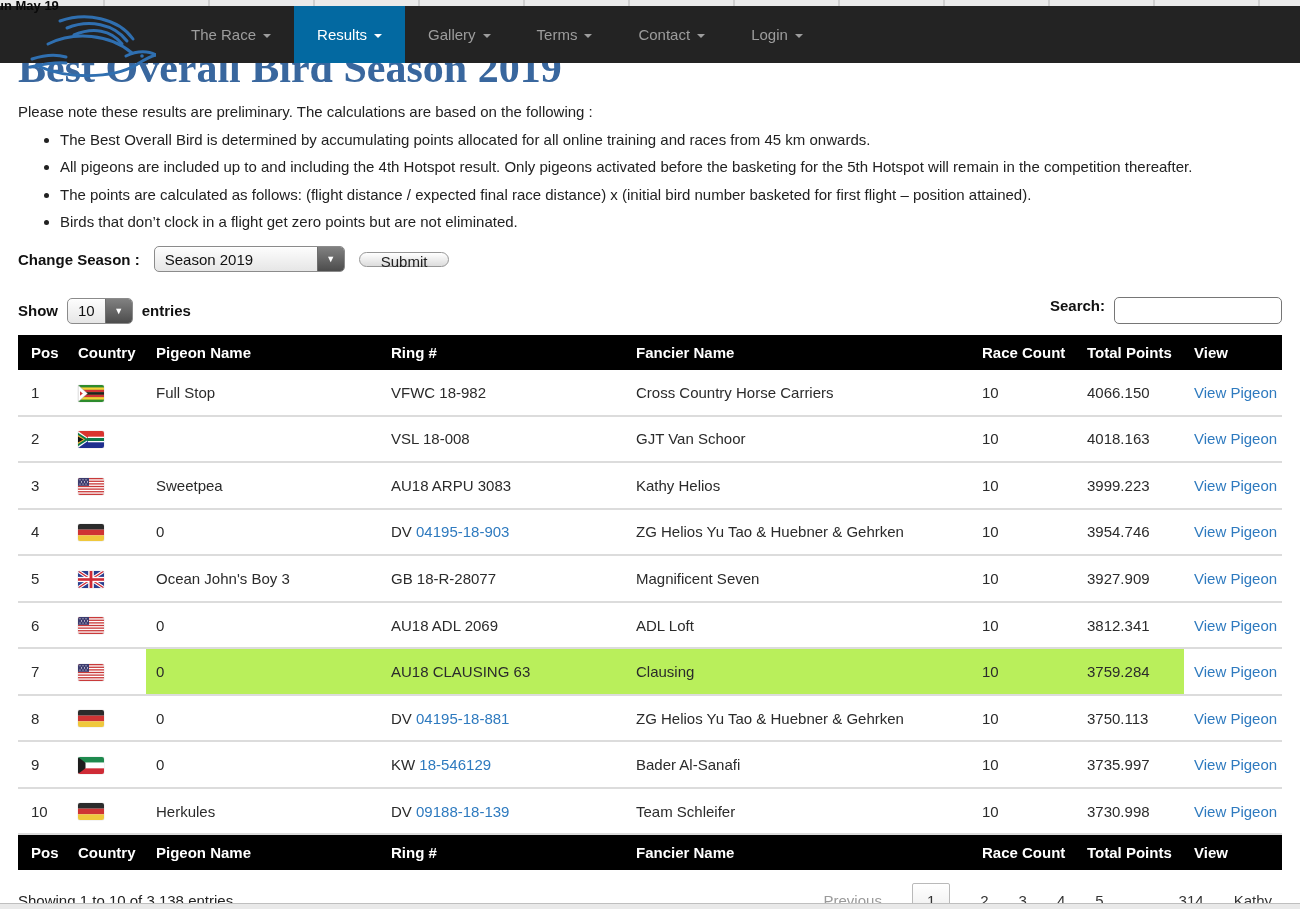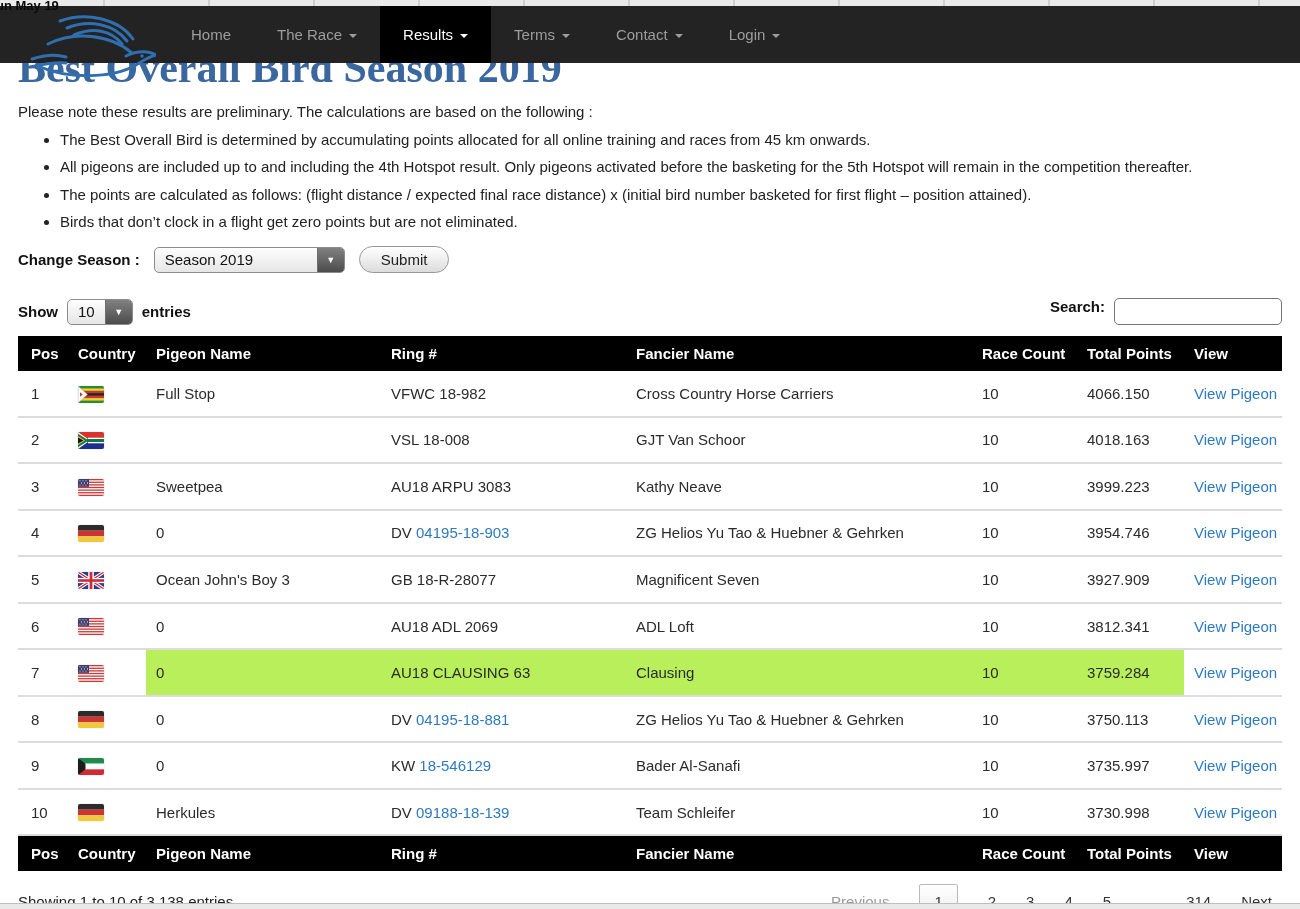--- a/index.html
+++ b/index.html
@@ -22,21 +22,21 @@
   nav{
     position:relative; z-index:10; height:57px; background:#232323;
     display:flex; align-items:stretch;
   }
   .logo{ position:absolute; left:26px; top:3px; width:130px; height:76px; z-index:12; }
   nav ul{ list-style:none; margin:0 0 0 168px; padding:0; display:flex; align-items:stretch; }
   nav li{
     display:flex; align-items:center; padding:0 23px;
     color:#9d9d9d; font-size:15px; cursor:pointer; white-space:nowrap;
   }
-  nav li.active{ background:#000000; color:#fff; }
+  nav li.active{ background:#0369a1; color:#fff; }
   .caret{
     display:inline-block; width:0; height:0; margin-left:7px; transform:translateY(1px);
     border-left:4px solid transparent; border-right:4px solid transparent;
     border-top:4px solid currentColor;
   }
   main{ padding:0 18px; }
   h1{
     position:relative; z-index:5;
     font-family:"Liberation Serif", serif; font-weight:bold;
     font-size:42px; color:#39679e; margin:-17px 0 0 0; line-height:1.05;
@@ -54,21 +54,21 @@
   }
   .mac-select .val{ display:flex; align-items:center; padding:0 10px; font-size:15px; color:#111; }
   .mac-select .btn{
     width:27px; display:flex; align-items:center; justify-content:center;
     background:linear-gradient(#818181,#4c4c4c); color:#fff; font-size:9px;
     border-left:1px solid #6e6e6e;
   }
   .w-season .val{ min-width:162px; }
   .w-show .val{ min-width:30px; }
   .pill-btn{
-    height:27px; padding:0 21px; border-radius:14px; cursor:pointer;
+    height:15px; padding:0 21px; border-radius:14px; cursor:pointer;
     border:1px solid #979797; background:linear-gradient(#ffffff,#dcdcdc);
     font-family:"Liberation Sans",sans-serif; font-size:15px; color:#222;
   }
   
   .controls-row{ display:flex; justify-content:space-between; align-items:center; margin:25px 0 11px 0;gap:7px; }
   .show-group{ display:flex; align-items:center; gap:9px; }
   .search-group{ display:flex; gap:9px; }
   .search-group input{
     width:168px; height:27px; border:1px solid #767676; border-radius:5px;
     font-size:15px; padding:0 8px; outline:none;
@@ -119,28 +119,29 @@
         <path d="M12 57 C 40 70, 86 70, 110 56 C 118 51, 124 47, 130 46"></path>
         <path d="M130 46 C 123 42, 112 41, 100 47"></path>
         <path d="M6 50 C 18 46, 30 45, 40 48"></path>
         <path d="M4 58 C 18 55, 30 53, 40 54"></path>
       </g>
       <circle cx="116" cy="47" r="1.8" fill="#2f6fb0"></circle>
     </svg>
   </div>
   <ul>
       <li>
-        <span>Home</span>
-      </li>
-      <li>
         <span>The Race</span>
         <span class="caret"></span>
       </li>
       <li class="active">
         <span>Results</span>
+        <span class="caret"></span>
+      </li>
+      <li>
+        <span>Gallery</span>
         <span class="caret"></span>
       </li>
       <li>
         <span>Terms</span>
         <span class="caret"></span>
       </li>
       <li>
         <span>Contact</span>
         <span class="caret"></span>
       </li>
@@ -268,21 +269,21 @@
     <circle cx="3.5" cy="3.9" r=".55"></circle>
                   <circle cx="6.5" cy="3.9" r=".55"></circle>
                   <circle cx="9.5" cy="3.9" r=".55"></circle>
     <circle cx="2" cy="6" r=".55"></circle>
                   <circle cx="5" cy="6" r=".55"></circle>
                   <circle cx="8" cy="6" r=".55"></circle>
                 </g>
   </svg></span></td>
           <td>Sweetpea</td>
           <td>AU18 ARPU 3083</td>
-          <td>Kathy Neave</td>
+          <td>Kathy Helios</td>
           <td>10</td>
           <td>3999.223</td>
           <td><a class="lnk">View Pigeon</a></td>
         </tr>
         <tr>
           <td>4</td>
           <td><span><svg class="flag" width="26" height="17" viewBox="0 0 26 17">
     <rect width="26" height="5.67" fill="#2b2b2b"></rect>
     <rect y="5.67" width="26" height="5.67" fill="#cf3434"></rect>
     <rect y="11.33" width="26" height="5.67" fill="#efc83c"></rect>
@@ -440,18 +441,18 @@
     <div>Showing 1 to 10 of 3,138 entries</div>
     <div class="pagination">
         <span class="pg prev">Previous</span>
         <span class="pg current">1</span>
         <span class="pg">2</span>
         <span class="pg">3</span>
         <span class="pg">4</span>
         <span class="pg">5</span>
         <span class="pg">…</span>
         <span class="pg">314</span>
-        <span class="pg next">Next</span>
+        <span class="pg next">Kathy</span>
       </div>
   </div>
 </main>
 
 <div class="bottom-strip"></div>
 
 </body></html>

